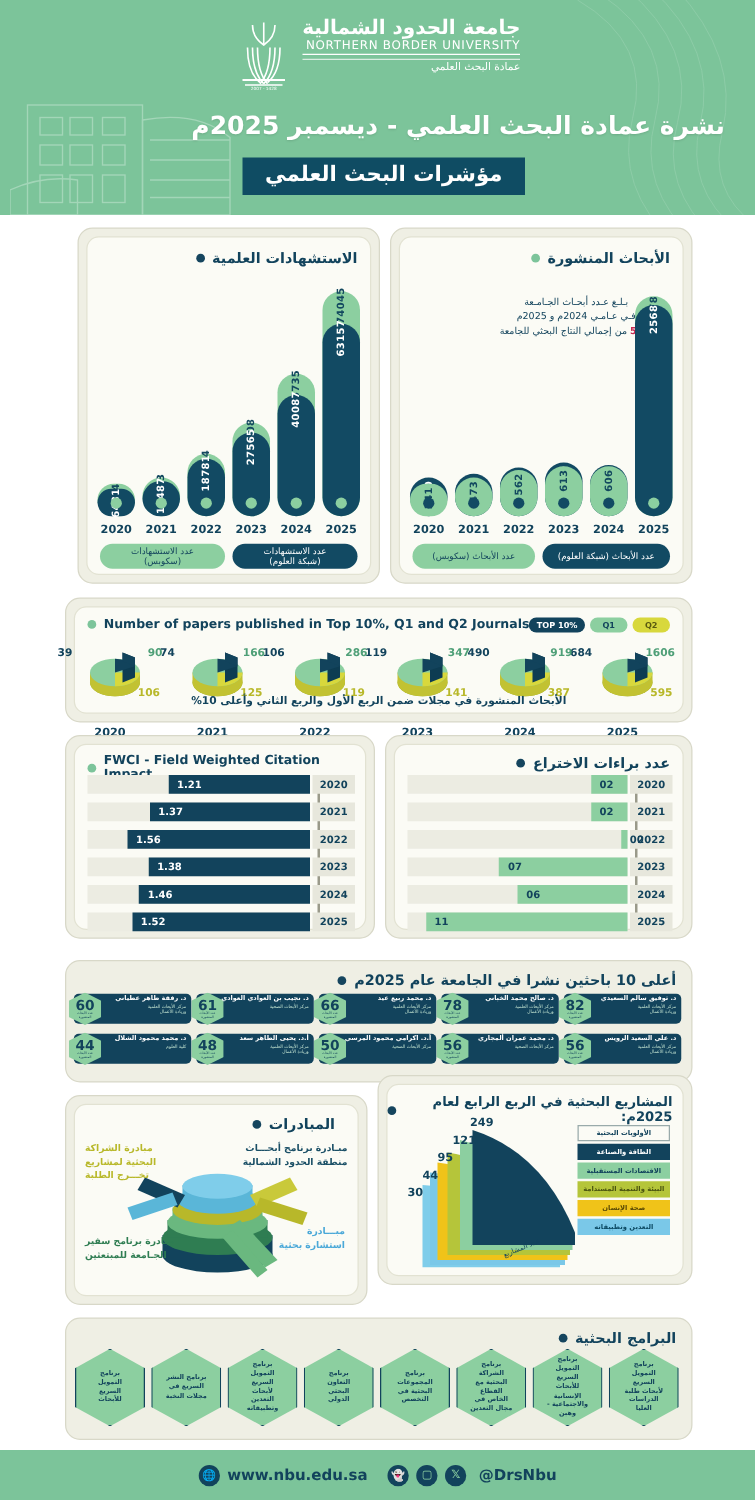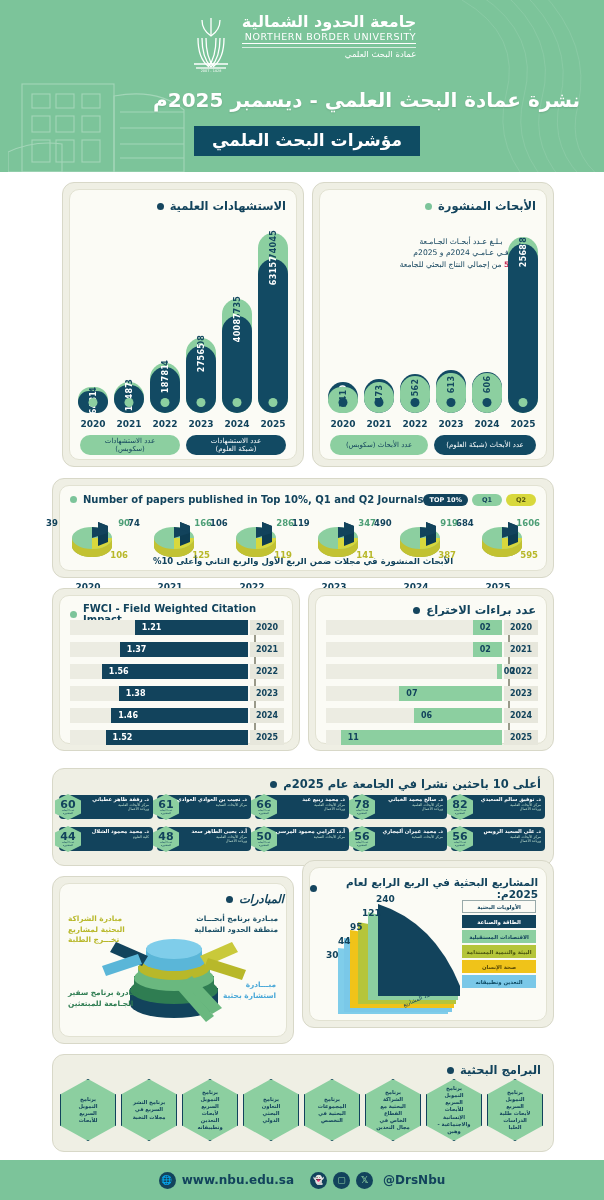--- a/index.html
+++ b/index.html
@@ -659,21 +659,21 @@
         <div class="rtxt">
           <div class="rname">د. محمد محمود الشلال</div>
           <div class="raff">كلية العلوم</div>
         </div>
       </div>
     </div>
 </div>
 
 <div class="panel" style="left:52px;top:876px;width:242px;height:168px;">
   <div class="card" style="left:6px;top:6px;right:6px;bottom:6px;">
-    <div class="sec-title" style="position:absolute;right:2px;top:8px;font-style:italic;">
+    <div class="sec-title" style="position:absolute;right:18px;top:8px;">
       <span>المبادرات</span>
       <span class="dot"></span>
     </div>
 
     <svg style="position:absolute;left:36px;top:28px;" width="156" height="118" viewBox="0 0 156 118">
       <ellipse cx="78" cy="92" rx="44" ry="14" fill="#12435c"></ellipse>
       <rect x="34" y="76" width="88" height="16" fill="#12435c"></rect>
       <ellipse cx="78" cy="78" rx="44" ry="14" fill="#2f7d52"></ellipse>
       <rect x="38" y="64" width="80" height="14" fill="#2f7d52"></rect>
       <ellipse cx="78" cy="66" rx="40" ry="13" fill="#6ab87f"></ellipse>
@@ -722,21 +722,21 @@
 
     <svg style="position:absolute;left:10px;top:26px;" width="140" height="120" viewBox="0 0 140 120">
       <path d="M18 54 Q86 58 128 112 L128 120 L18 120 Z" fill="#7fcdea"></path>
       <path d="M24 44 Q92 50 132 108 L132 118 L24 118 Z" fill="#7ac8e8"></path>
       <path d="M30 36 Q96 44 134 104 L134 114 L30 114 Z" fill="#f0c319"></path>
       <path d="M38 28 Q102 38 136 100 L136 110 L38 110 Z" fill="#b5c53a"></path>
       <path d="M48 18 Q108 32 138 96 L138 106 L48 106 Z" fill="#8ccfa0"></path>
       <path d="M58 10 Q114 28 140 92 L140 102 L58 102 Z" fill="#12435c"></path>
     </svg>
 
-    <div class="fan-num" style="left:66px;top:26px;">240</div>
+    <div class="fan-num" style="left:66px;top:26px;">249</div>
     <div class="fan-num" style="left:52px;top:40px;">121</div>
     <div class="fan-num" style="left:40px;top:54px;">95</div>
     <div class="fan-num" style="left:28px;top:68px;">44</div>
     <div class="fan-num" style="left:16px;top:82px;">30</div>
     <div class="fan-axis" style="left:92px;top:128px;transform:rotate(-22deg);">عدد المشاريع</div>
 
     <div class="fan-leg" style="right:10px;top:32px;">
       <div class="fl" style="background:#fbfbf5;border:1px solid #9aa;color:#12435c;">الأولويات البحثية</div>
       <div class="fl" style="background:#12435c;color:#fff;">الطاقة والصناعة</div>
       <div class="fl" style="background:#8ccfa0;color:#12435c;">الاقتصادات المستقبلية</div>

